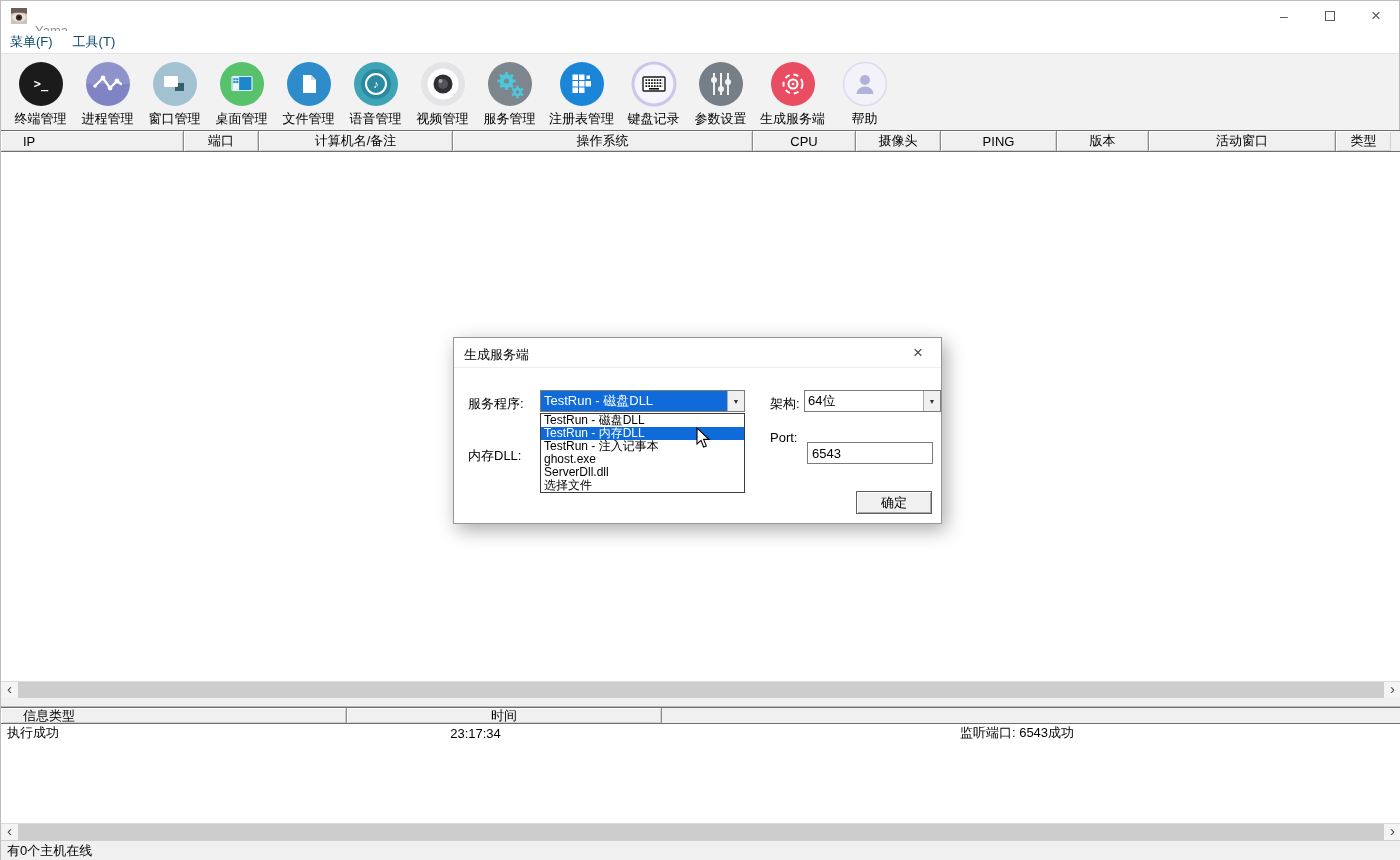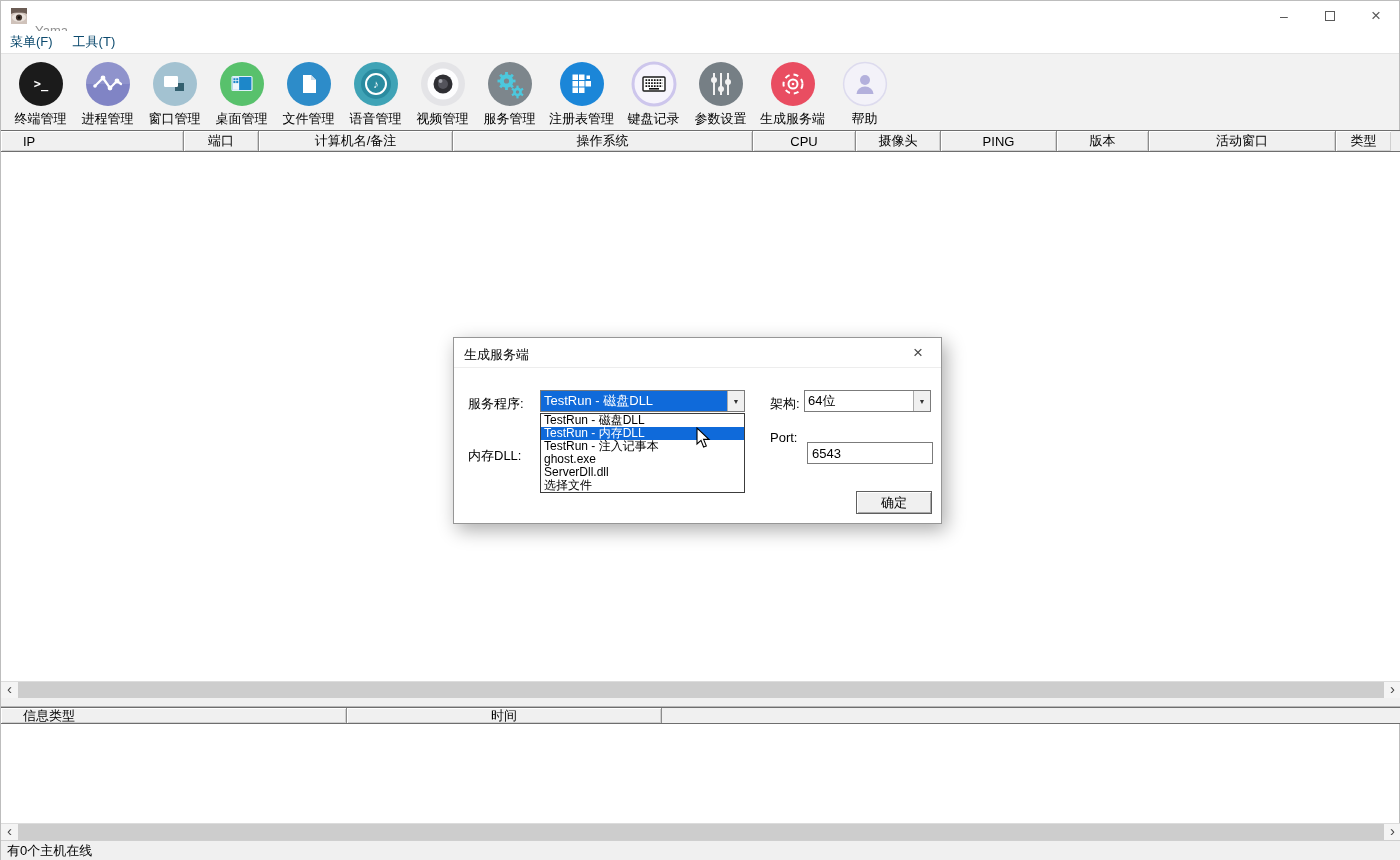--- a/index.html
+++ b/index.html
@@ -289,20 +289,27 @@
     <div class="sbtn"><span>›</span></div>
   </div>
 
   <div class="splitter"></div>
 
   <div class="gridhead head-info">
     <div class="hcell left" style="width:346px">信息类型</div>
     <div class="hcell" style="width:315px">时间</div>
   </div>
 
+  <div class="info-body">
+    <div class="info-row">
+      <span class="icell c0">执行成功</span>
+      <span class="icell c1">23:17:34</span>
+      <span class="icell c2">监听端口: 6543成功</span>
+    </div>
+  </div>
 
   <div class="hscroll sb2">
     <div class="sbtn"><span>‹</span></div>
     <div class="sthumb"></div>
     <div class="sbtn"><span>›</span></div>
   </div>
 
   <div class="statusbar">
     <span>有0个主机在线</span>
   </div>
@@ -315,21 +322,21 @@
 
     <span class="dlg-label" style="left:14px;top:57px">服务程序:</span>
     <div class="combo" style="left:86px;top:52px;width:205px">
       <span class="combo-val hl">TestRun - 磁盘DLL</span>
       <span class="combo-btn">
           <span>▼</span>
         </span>
     </div>
 
     <span class="dlg-label" style="left:316px;top:57px">架构:</span>
-    <div class="combo" style="left:350px;top:52px;width:127px">
+    <div class="combo" style="left:350px;top:52px;width:137px">
       <span class="combo-val">64位</span>
       <span class="combo-btn">
           <span>▼</span>
         </span>
     </div>
 
     <span class="dlg-label" style="left:14px;top:109px">内存DLL:</span>
 
     <span class="dlg-label" style="left:316px;top:92px">Port:</span>
     <input class="txt" style="left: 353px; top: 104px; width: 126px;" value="6543">

